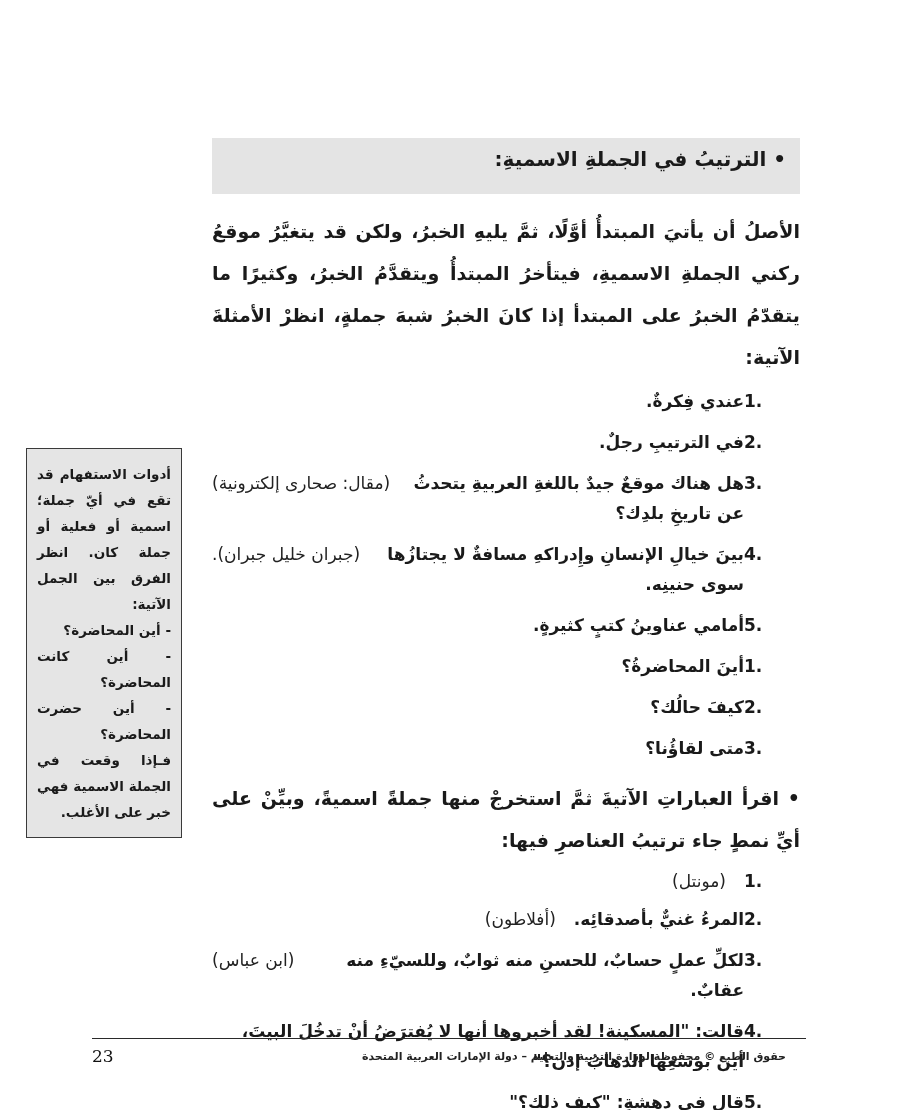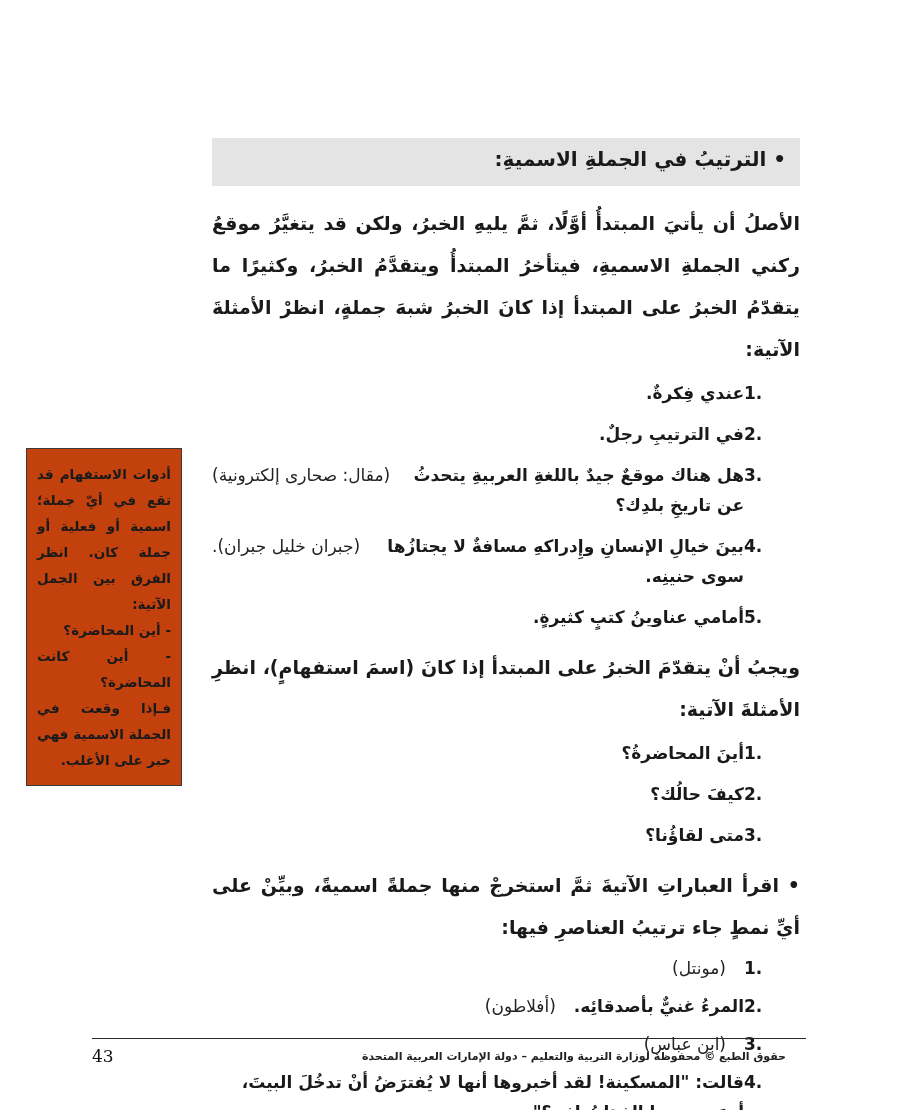--- a/index.html
+++ b/index.html
@@ -15,21 +15,21 @@
   }
   .main {
     position: absolute;
     top: 138px;
     right: 98px;
     width: 588px;
     direction: rtl;
   }
   .title-bar {
     background: #e4e4e4;
-    padding: 9px 14px 15px 8px;
+    padding: 9px 14px 23px 8px;
     font-size: 20px;
     font-weight: bold;
     margin-bottom: 16px;
   }
   .para {
     font-size: 19px;
     font-weight: bold;
     line-height: 42px;
     text-align: justify;
     margin-bottom: 8px;
@@ -64,21 +64,21 @@
     top: 448px;
     left: 26px;
     width: 156px;
     border: 1.5px solid #3a3a3a;
     padding: 12px 10px;
     font-size: 13.5px;
     font-weight: bold;
     line-height: 26px;
     text-align: justify;
     direction: rtl;
-    background: #c2410c;
+    background: #e5e5e5;
   }
   .sidebar-line { display: block; }
   .footer-rule {
     position: absolute;
     left: 92px;
     right: 92px;
     top: 1038px;
     border-top: 1.5px solid #2a2a2a;
   }
   .page-number {
@@ -128,21 +128,20 @@
       <span class="ex-num">4.</span>
       <span class="ex-txt">بينَ خيالِ الإنسانِ وإِدراكهِ مسافةٌ لا يجتازُها سوى حنينِه.</span>
       <span class="ex-src">(جبران خليل جبران).</span>
     </div>
     <div class="ex-row">
       <span class="ex-num">5.</span>
       <span class="ex-txt">أمامي عناوينُ كتبٍ كثيرةٍ.</span>
     </div>
   </div>
 
-  <p class="para bullet-para">ويجبُ أنْ يتقدّمَ الخبرُ على المبتدأ إذا كانَ (اسمَ استفهامٍ)، انظرِ الأمثلةَ الآتية:</p>
 
   <div class="ex-list">
     <div class="ex-row">
       <span class="ex-num">1.</span>
       <span class="ex-txt">أينَ المحاضرةُ؟</span>
     </div>
     <div class="ex-row">
       <span class="ex-num">2.</span>
       <span class="ex-txt">كيفَ حالُك؟</span>
     </div>
@@ -159,36 +158,38 @@
       <span class="ex-num">1.</span>
       <span class="ex-src">(مونتل)</span>
     </div>
     <div class="ex-row">
       <span class="ex-num">2.</span>
       <span class="ex-txt">المرءُ غنيٌّ بأصدقائِه.</span>
       <span class="ex-src">(أفلاطون)</span>
     </div>
     <div class="ex-row">
       <span class="ex-num">3.</span>
+      <span class="ex-txt">لكلِّ عملٍ حسابٌ، للحسنِ منه ثوابٌ، وللسيّءِ منه عقابٌ.</span>
       <span class="ex-src">(ابن عباس)</span>
     </div>
     <div class="ex-row">
       <span class="ex-num">4.</span>
       <span class="ex-txt">قالت: "المسكينة! لقد أخبروها أنها لا يُفترَضُ أنْ تدخُلَ البيتَ، أينَ بوسعِها الذهابُ إذن؟"</span>
     </div>
     <div class="ex-row">
       <span class="ex-num">5.</span>
       <span class="ex-txt">قال في دهشةٍ: "كيف ذلك؟"</span>
     </div>
   </div>
 
 </div>
 
 <div class="sidebar-box">
   <span class="sidebar-line">أدوات الاستفهام قد تقع في أيّ جملة؛ اسمية أو فعلية أو جملة كان. انظر الفرق بين الجمل الآتية:</span>
   <span class="sidebar-line">- أين المحاضرة؟</span>
   <span class="sidebar-line">- أين كانت المحاضرة؟</span>
+  <span class="sidebar-line">- أين حضرت المحاضرة؟</span>
   <span class="sidebar-line">فـإذا وقعت في الجملة الاسمية فهي خبر على الأغلب.</span>
 </div>
 
 <div class="footer-rule"></div>
-<div class="page-number">43</div>
+<div class="page-number">23</div>
 <div class="copyright">حقوق الطبع © محفوظة لوزارة التربية والتعليم – دولة الإمارات العربية المتحدة</div>
 
 </body></html>

